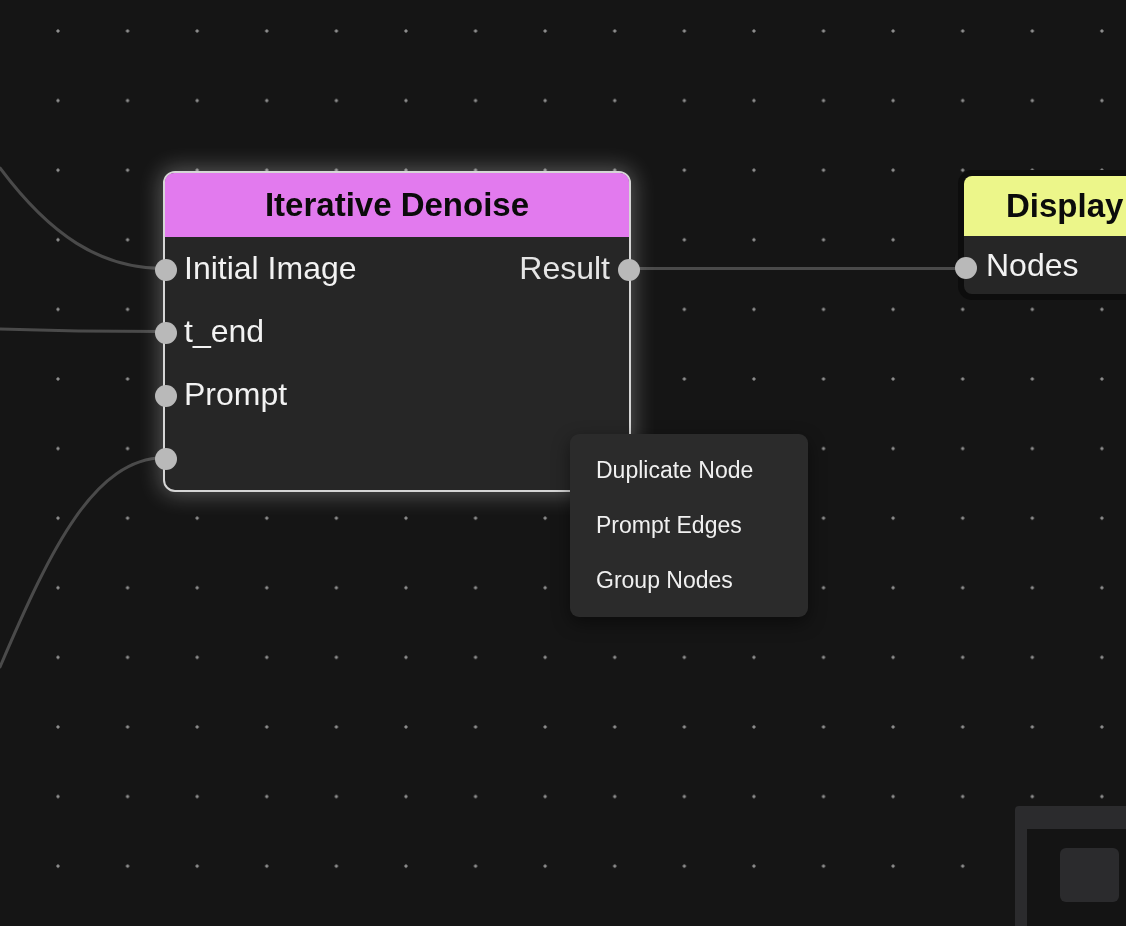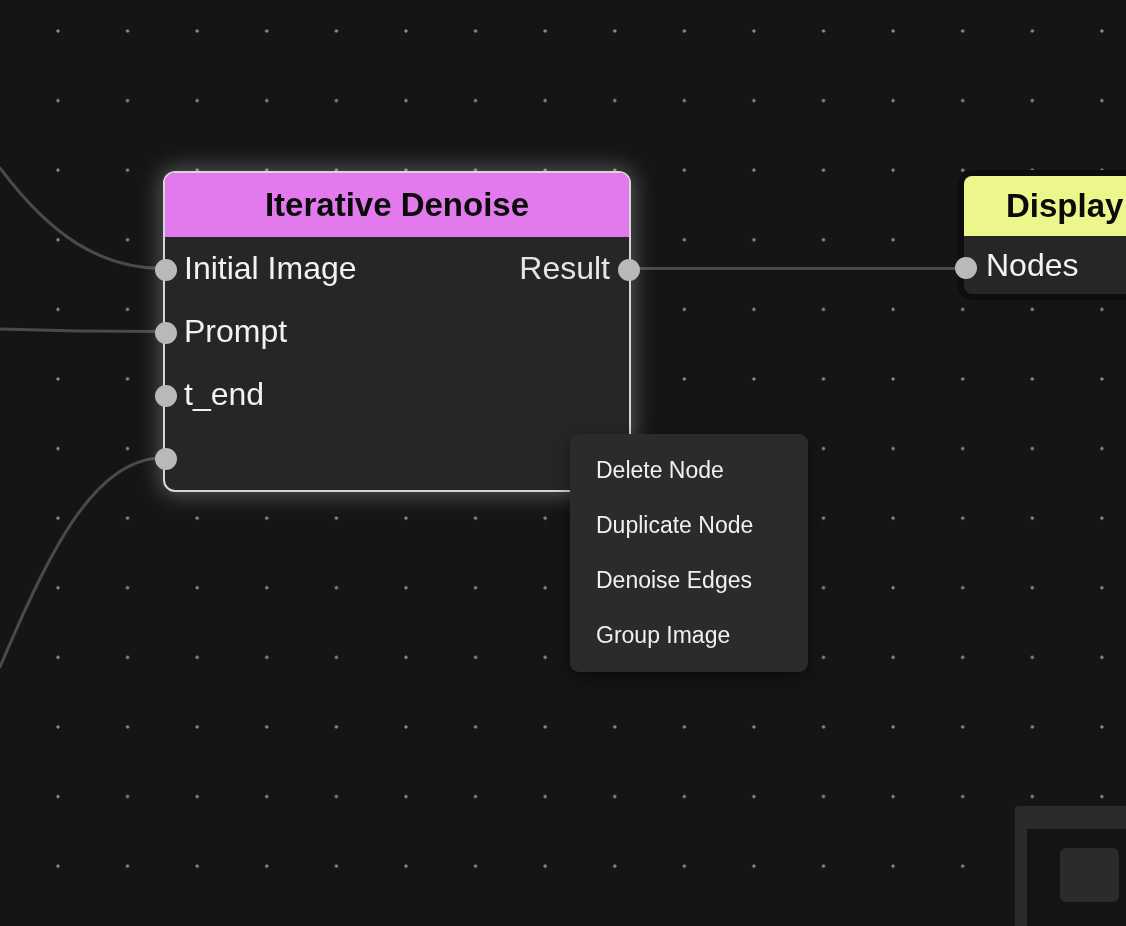--- a/index.html
+++ b/index.html
@@ -112,33 +112,32 @@
   </div>
 
   <div class="node selected" id="node-denoise">
     <div class="node-header" style="background-color: rgb(226, 122, 238);">Iterative Denoise</div>
 
     <div class="node-row io">
       <span>Initial Image</span>
       <span class="out-label">Result</span>
     </div>
     <div class="node-row">
-      <span>Prompt</span>
+      <span>t_end</span>
     </div>
     <div class="node-row">
-      <span>t_end</span>
+      <span>Prompt</span>
     </div>
 
     <div class="port" style="left:-10px;top:86px;"></div>
     <div class="port" style="left:-10px;top:149px;"></div>
     <div class="port" style="left:-10px;top:212px;"></div>
     <div class="port" style="left:-10px;top:275px;"></div>
     <div class="port" style="right:-11px;top:86px;"></div>
   </div>
 
   <div id="context-menu">
-    <div class="menu-item">Delete Node</div>
     <div class="menu-item">Duplicate Node</div>
-    <div class="menu-item">Denoise Edges</div>
-    <div class="menu-item">Group Image</div>
+    <div class="menu-item">Prompt Edges</div>
+    <div class="menu-item">Group Nodes</div>
   </div>
 
 </div>
 
 </body></html>

